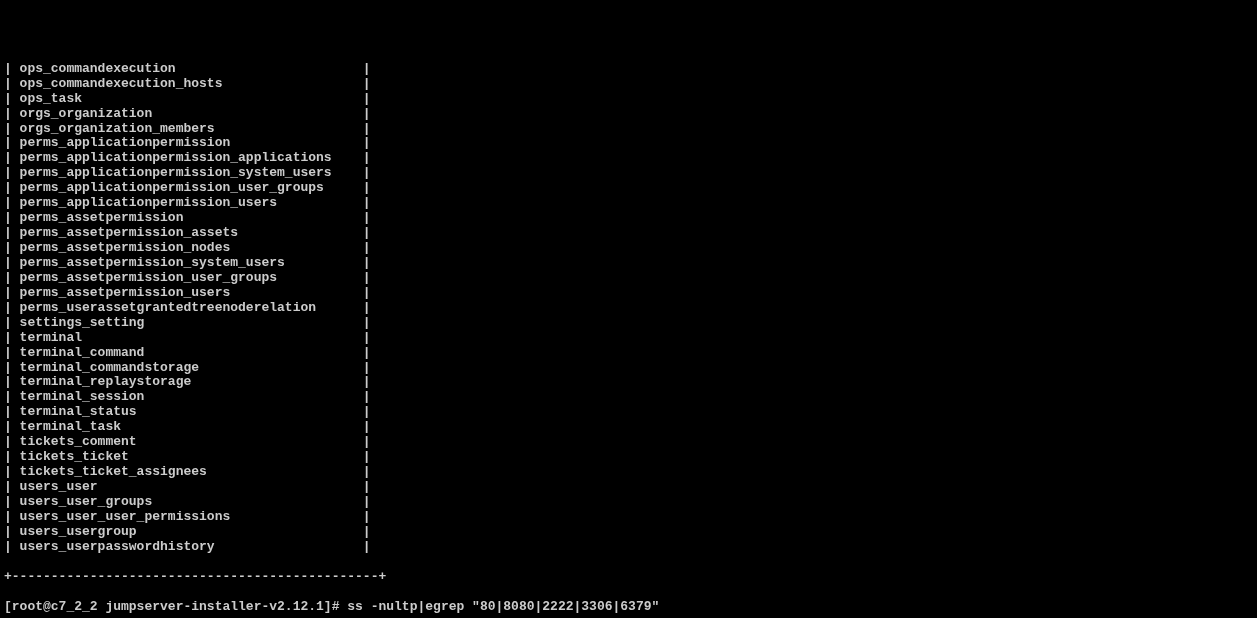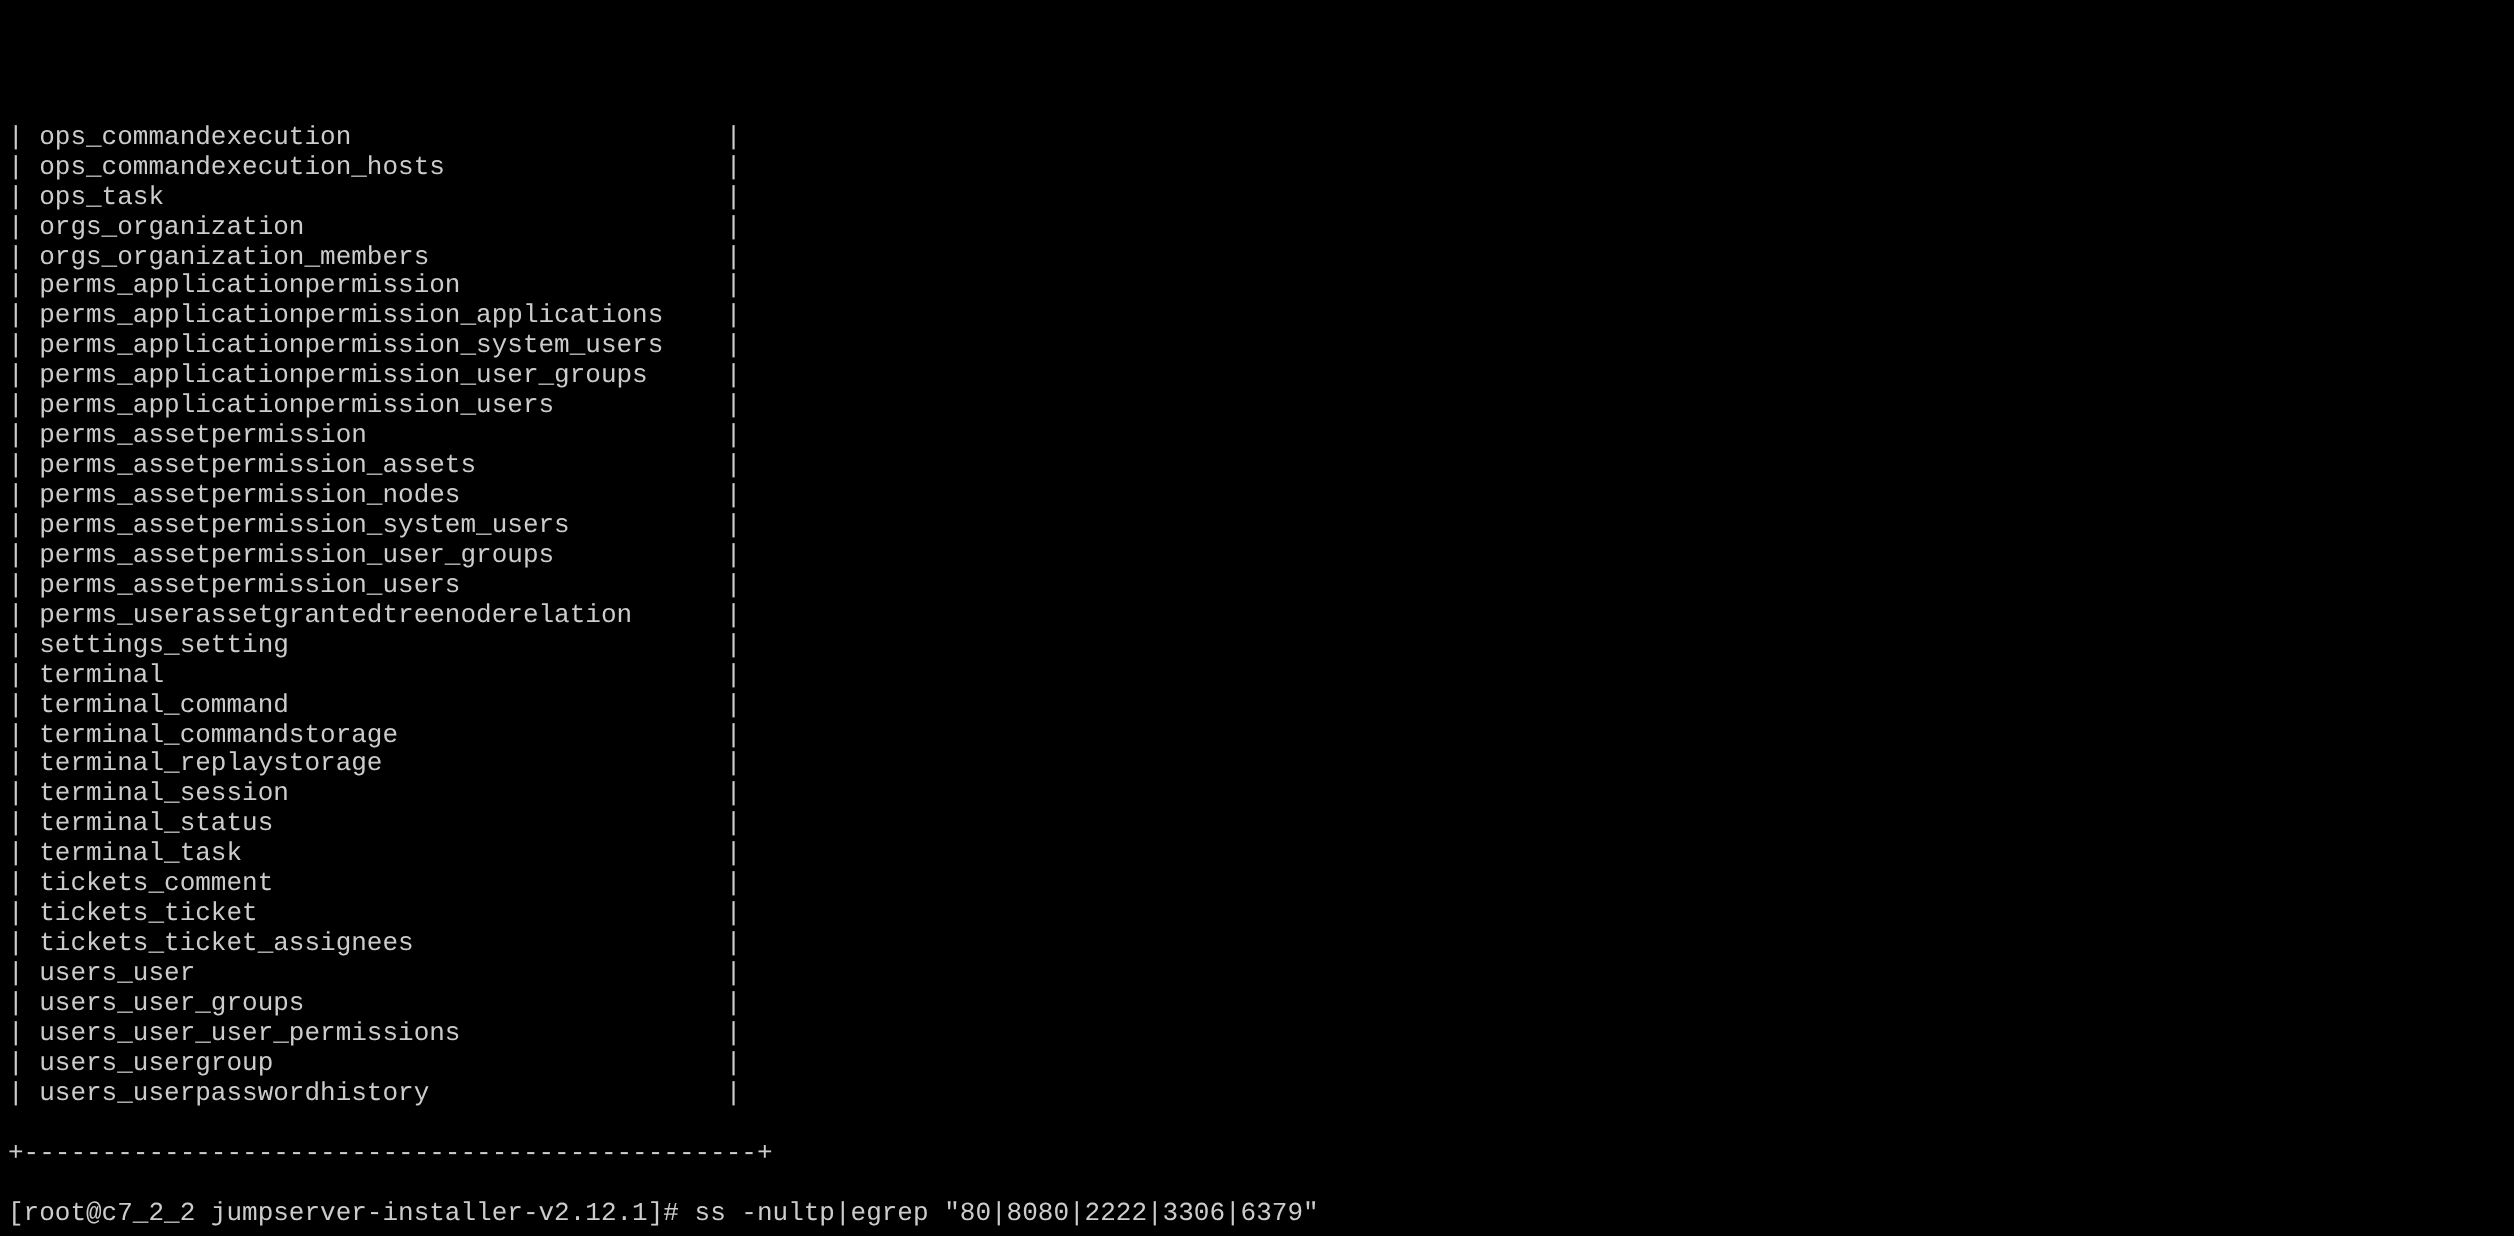--- a/index.html
+++ b/index.html
@@ -10,21 +10,21 @@
     body {
       background: #000;
       color: #ccc;
       font-family: "Consolas", "Monaco", "Courier New", monospace;
       font-size: 13px;
       line-height: 1.15;
       padding: 2px 4px;
       white-space: pre;
       overflow-x: auto;
     }
-    .row { display: block; }
+    .row { display: block; font-weight: bold; }
   </style>
 </head>
 <body>
 
 
 
 <div id="table-list"><div class="row">| ops_commandexecution                        |</div><div class="row">| ops_commandexecution_hosts                  |</div><div class="row">| ops_task                                    |</div><div class="row">| orgs_organization                           |</div><div class="row">| orgs_organization_members                   |</div><div class="row">| perms_applicationpermission                 |</div><div class="row">| perms_applicationpermission_applications    |</div><div class="row">| perms_applicationpermission_system_users    |</div><div class="row">| perms_applicationpermission_user_groups     |</div><div class="row">| perms_applicationpermission_users           |</div><div class="row">| perms_assetpermission                       |</div><div class="row">| perms_assetpermission_assets                |</div><div class="row">| perms_assetpermission_nodes                 |</div><div class="row">| perms_assetpermission_system_users          |</div><div class="row">| perms_assetpermission_user_groups           |</div><div class="row">| perms_assetpermission_users                 |</div><div class="row">| perms_userassetgrantedtreenoderelation      |</div><div class="row">| settings_setting                            |</div><div class="row">| terminal                                    |</div><div class="row">| terminal_command                            |</div><div class="row">| terminal_commandstorage                     |</div><div class="row">| terminal_replaystorage                      |</div><div class="row">| terminal_session                            |</div><div class="row">| terminal_status                             |</div><div class="row">| terminal_task                               |</div><div class="row">| tickets_comment                             |</div><div class="row">| tickets_ticket                              |</div><div class="row">| tickets_ticket_assignees                    |</div><div class="row">| users_user                                  |</div><div class="row">| users_user_groups                           |</div><div class="row">| users_user_user_permissions                 |</div><div class="row">| users_usergroup                             |</div><div class="row">| users_userpasswordhistory                   |</div></div>
 <div class="row">+-----------------------------------------------+</div>
 <div class="row"><span>[root@c7_2_2 jumpserver-installer-v2.12.1]# </span><span>ss -nultp|egrep "80|8080|2222|3306|6379"</span></div>
 

